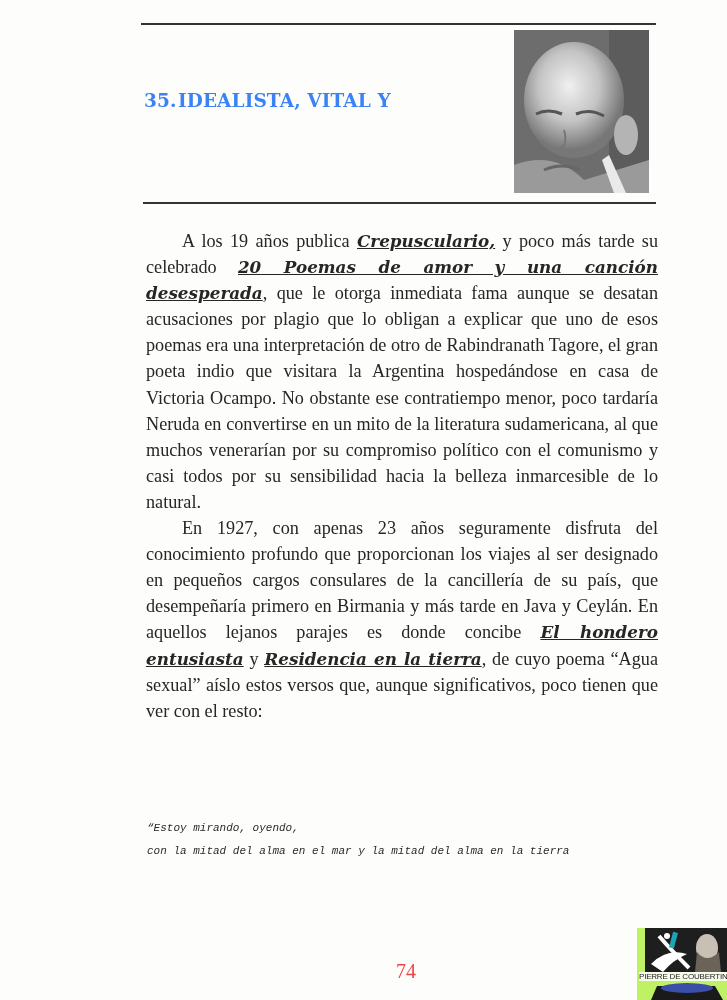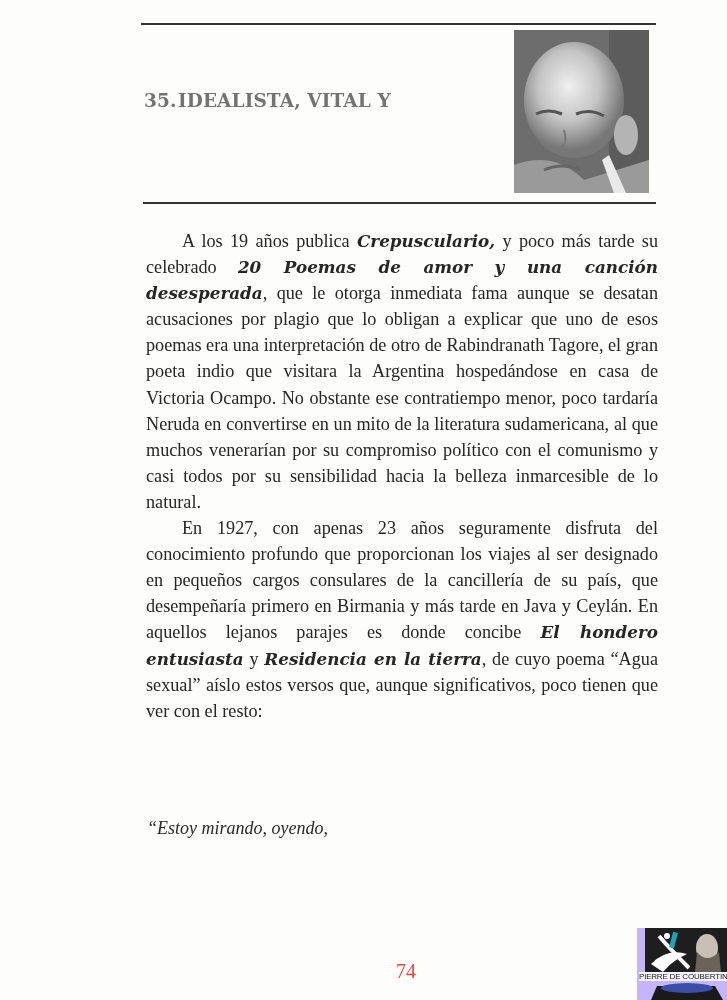--- a/index.html
+++ b/index.html
@@ -9,21 +9,21 @@
       font-family: "DejaVu Serif", "Liberation Serif", serif;
       color: #2a2a2a;
     }
     .rule { position: absolute; height: 2px; background: #333; }
     .rule-top { left: 141px; top: 23px; width: 515px; }
     .rule-bottom { left: 143px; top: 202px; width: 513px; }
 
     .chapter-title {
       position: absolute; left: 144px; top: 88px;
       font-family: "DejaVu Serif", serif; font-weight: bold;
-      font-size: 18.5px; line-height: 26px; color: #737373;
+      font-size: 18.5px; line-height: 26px; color: #3b82f6;
       letter-spacing: 0.1px;
     }
     .chapter-title .num { display: inline-block; width: 34px; }
     .chapter-title .line2 { padding-left: 34px; display: block; }
 
     .portrait {
       position: absolute; left: 514px; top: 30px; width: 135px; height: 163px;
       background: radial-gradient(ellipse at 45% 45%, #e8e8e8 0%, #bdbdbd 35%, #8a8a8a 65%, #5a5a5a 100%);
       overflow: hidden;
     }
@@ -33,37 +33,38 @@
       position: absolute; left: 146px; top: 228px; width: 512px;
       font-family: "Liberation Serif", serif;
       font-size: 18.2px; line-height: 26.1px; text-align: justify;
       color: #262626;
     }
     .body-text p { margin: 0; text-indent: 36px; }
     .body-text p.first { text-indent: 34px; }
     .body-text b i, .body-text .bi {
       font-family: "DejaVu Serif", serif; font-weight: bold; font-style: italic;
       font-size: 16.8px;
+      text-decoration: underline;
     }
 
     .poem {
       position: absolute; left: 147px; top: 817px; width: 560px;
-      font-family: Liberation Serif, serif; font-style: italic;
-      font-size: 18px; line-height: 22.8px; color: #2a2a2a;
+      font-family: Liberation Mono, monospace; font-style: italic;
+      font-size: 11px; line-height: 22.8px; color: #2a2a2a;
     }
     .poem div { white-space: nowrap; }
 
     .page-number {
       position: absolute; left: 396px; top: 960px;
       font-family: "Liberation Serif", serif; font-size: 20px; color: #ef4444;
     }
 
     .logo {
       position: absolute; left: 637px; top: 928px; width: 90px; height: 72px;
-      background: #c4b5fd;
+      background: #bef264;
     }
     .logo svg { width: 100%; height: 100%; display: block; }
     .logo-text {
       position: absolute; left: 2px; top: 44px; width: 88px;
       font-family: "Liberation Sans", sans-serif; font-size: 8px;
       color: #222; letter-spacing: -0.2px; white-space: nowrap;
       background: rgba(255,255,255,0.85);
     }
   </style>
 </head>
@@ -99,20 +100,21 @@
 
 <div class="rule rule-bottom"></div>
 
 <div class="body-text">
   <p><span>A los 19 años publica </span><span class="bi">Crepusculario,</span><span> y poco más tarde su celebrado </span><span class="bi">20 Poemas de  amor y una canción desesperada</span><span>, que le otorga inmediata fama aunque se desatan acusaciones por plagio que lo obligan a explicar que uno de esos poemas era una interpretación de otro de Rabindranath Tagore, el gran poeta indio que visitara la Argentina hospedándose en casa de Victoria Ocampo. No obstante ese contratiempo menor, poco tardaría Neruda en convertirse en un mito de la literatura sudamericana, al que muchos venerarían por su compromiso político con el comunismo y casi todos por su sensibilidad hacia la belleza inmarcesible de lo natural.</span></p>
   <p><span>En 1927, con apenas 23 años seguramente disfruta del conocimiento profundo que proporcionan los viajes al ser designado en pequeños cargos consulares de la cancillería de su país, que desempeñaría primero en Birmania y más tarde en Java y Ceylán.  En aquellos lejanos parajes es donde concibe </span><span class="bi">El hondero entusiasta</span><span> y </span><span class="bi">Residencia en la tierra</span><span>, de cuyo poema “Agua sexual” aíslo estos versos que, aunque significativos, poco tienen que ver con el resto:</span></p>
 </div>
 
 <div class="poem">
   <div>“Estoy mirando, oyendo,</div>
+  <div>con la mitad del alma en el mar y la mitad del alma en la tierra</div>
 </div>
 
 <div class="page-number">74</div>
 
 <div class="logo">
   <svg viewBox="0 0 90 72">
     <rect x="8" y="0" width="82" height="44" fill="#1e1e1e"></rect>
     <path d="M14 36 Q30 20 50 26 Q36 32 26 44 Z" fill="#ffffff"></path>
     <path d="M22 8 Q34 22 52 40" stroke="#ffffff" stroke-width="4" fill="none"></path>
     <rect x="34" y="4" width="5" height="16" fill="#1aa6b7" transform="rotate(15 36 12)"></rect>

